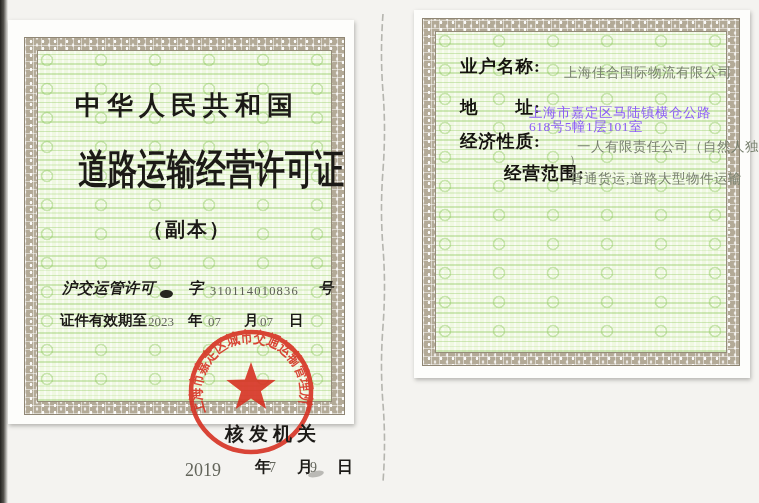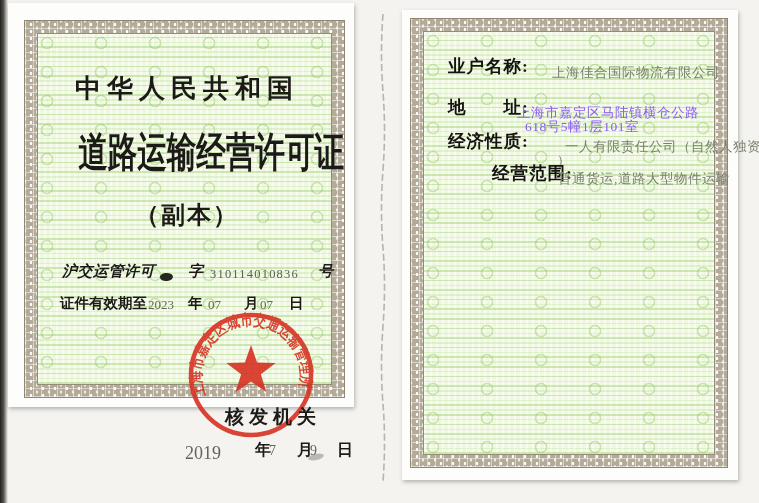--- a/index.html
+++ b/index.html
@@ -1,20 +1,20 @@
 <!DOCTYPE html>
 <html><head>
 <meta charset="utf-8">
 <style>
   html,body{margin:0;padding:0;background:#e9e8e4;}
   .scan{position:relative;width:759px;height:503px;background:#f4f3f0;overflow:hidden;
         font-family:"Liberation Serif",serif;}
   .page{position:absolute;background:#fdfdfb;box-shadow:1px 2px 4px rgba(60,60,55,.35);}
-  .page-left{left:8px;top:3px;width:346px;height:404px;}
-  .page-right{left:402px;top:10px;width:336px;height:470px;}
+  .page-left{left:8px;top:20px;width:346px;height:404px;}
+  .page-right{left:414px;top:10px;width:336px;height:368px;}
 
   
   .frame{position:absolute;z-index:1;border:1px solid #8f8674;background-color:#b3aa97;
     background-image:
       radial-gradient(circle, rgba(255,255,255,.95) 1.1px, transparent 1.6px),
       radial-gradient(circle, rgba(255,255,255,.75) 1.1px, transparent 1.6px),
       repeating-linear-gradient(90deg, rgba(255,255,255,.5) 0 1.5px, transparent 1.5px 8px),
       repeating-linear-gradient(0deg, rgba(255,255,255,.5) 0 1.5px, transparent 1.5px 8px);
     background-size:12px 7px,12px 7px,auto,auto;
     background-position:0 0,6px 3.5px,0 0,0 0;}
@@ -30,21 +30,21 @@
       repeating-linear-gradient(90deg, rgba(255,255,255,.55) 0 2px, transparent 2px 6px);
     background-size:54px 29px,auto,auto;}
 
   .content{position:absolute;inset:0;z-index:3;color:#1c1a17;}
   .abs{position:absolute;white-space:nowrap;}
   .ctr{left:28px;right:16px;text-align:center;}
 
   .country{top:68px;font-size:26px;font-weight:bold;letter-spacing:6px;}
   .main-title{top:122px;font-size:41px;font-weight:900;letter-spacing:0px;
       font-family:"DejaVu Sans",sans-serif;transform:scaleX(.72);transform-origin:50% 50%;}
-  .copy-type{top:196px;font-size:24px;font-weight:bold;letter-spacing:2px;}
+  .copy-type{top:196px;font-size:20px;font-weight:bold;letter-spacing:2px;}
 
   .lbl-b{font-size:15px;font-weight:bold;letter-spacing:.5px;font-style:italic;}
   .lbl-m{font-size:14.5px;font-weight:bold;}
   .fill{font-family:"Liberation Serif",serif;color:#63655b;}
   .serialnum{font-size:12.5px;letter-spacing:1.2px;color:#5c5e55;}
 
   .redact{position:absolute;left:152px;top:270px;width:13px;height:8px;background:#26251f;
       border-radius:45% 55% 50% 50%;transform:rotate(-6deg);}
 
   .seal{position:absolute;left:176px;top:305px;width:134px;height:134px;z-index:4;
@@ -133,21 +133,21 @@
     <div class="content">
 
       <div>
         <span class="abs r-label" style="left:46px;top:44px;">业户名称:</span>
         <span class="abs r-val" style="left:110px;top:54px;">上海佳合国际物流有限公司</span>
       </div>
 
       <div>
         <span class="abs r-label" style="left:46px;top:85px;">地　　址:</span>
         <span class="abs r-val2" style="left:115px;top:94px;">上海市嘉定区马陆镇横仓公路</span>
-        <span class="abs r-val2" style="left:115px;top:108px;margin-left:8px;">618号5幢1层101室</span>
+        <span class="abs r-val2" style="left:115px;top:108px;">618号5幢1层101室</span>
       </div>
 
       <div>
         <span class="abs r-label" style="left:46px;top:119px;">经济性质:</span>
         <span class="abs r-val" style="left:123px;top:128px;">一人有限责任公司（自然人独资</span>
         <span class="abs r-val" style="left:115px;top:142px;">）</span>
       </div>
 
       <div>
         <span class="abs r-label" style="left:46px;top:151px;padding-left:44px;">经营范围:</span>

